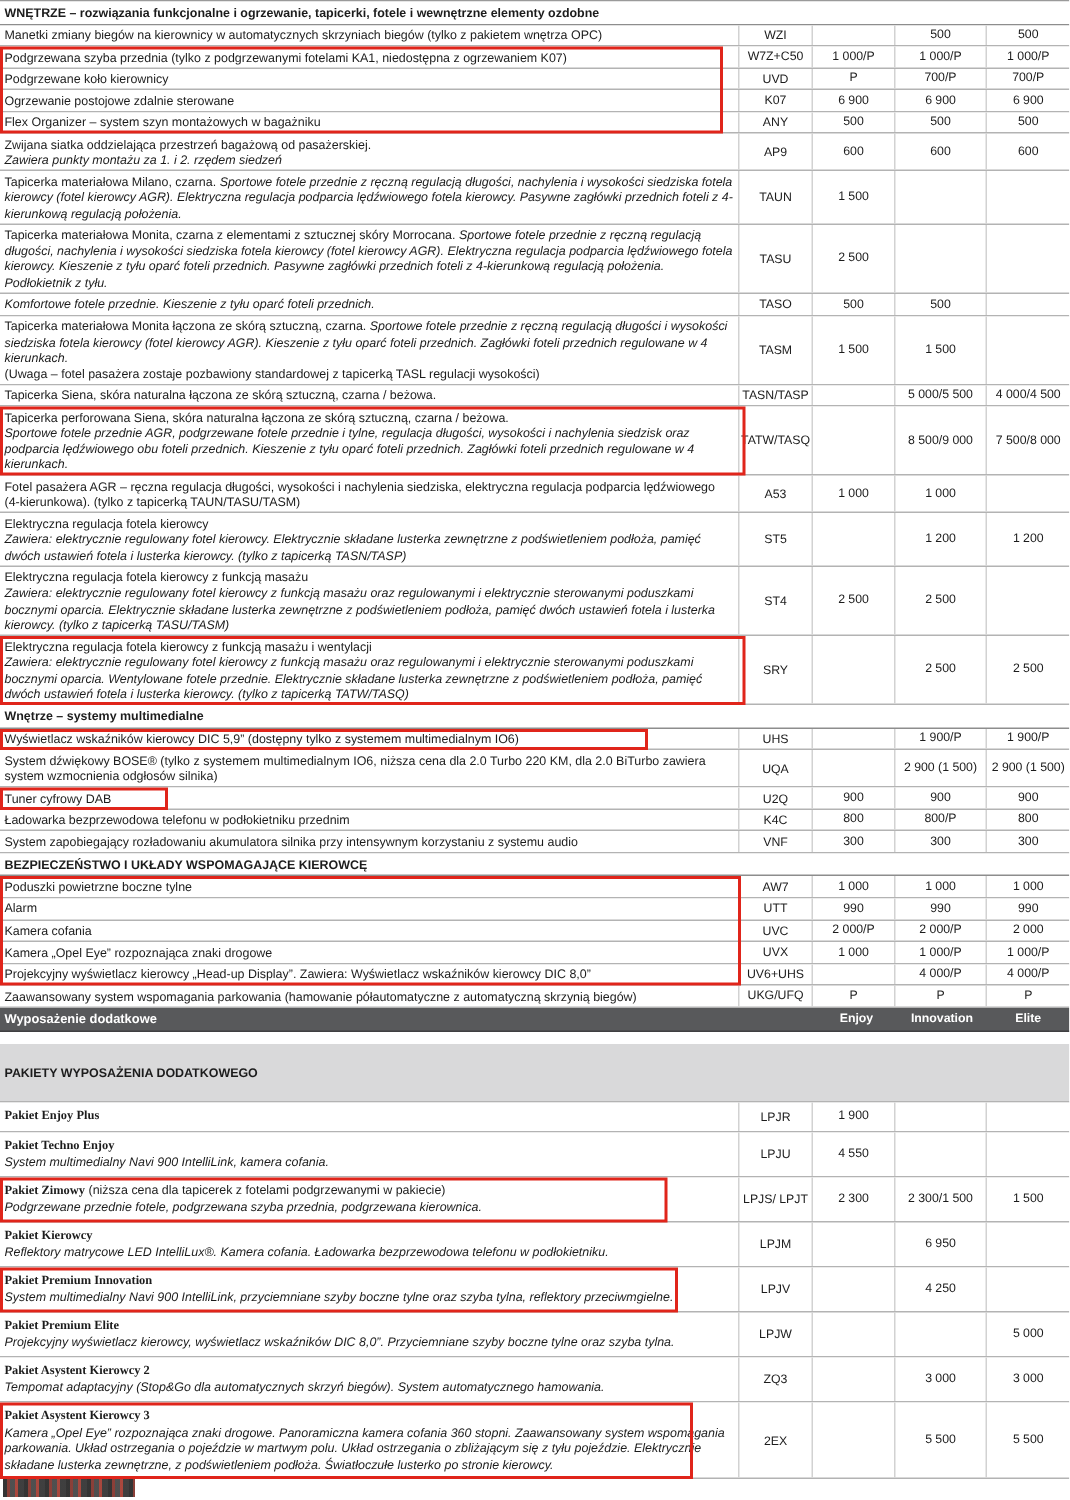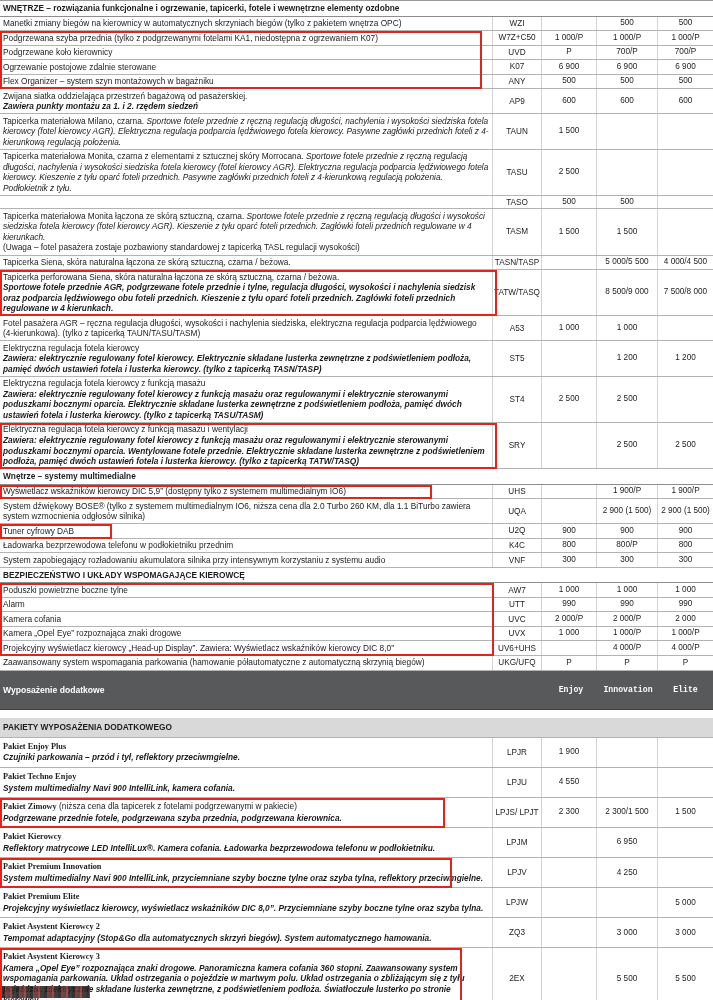--- a/index.html
+++ b/index.html
@@ -23,29 +23,29 @@
     flex:0 0 auto;
   }
   .cc{width:48px;white-space:normal;line-height:1.1;}
   .cp1{width:54px;}
   .cp2{width:60px;}
   .cp3{width:55px;}
   .tt{}
   .tt.b{font-weight:bold;font-family:Liberation Serif, serif;}
   .ts{}
   .dd{font-style:italic;}
-  .dd.blk{display:block;font-weight:bold;}
+  .dd.blk{display:block;}
   .nn{display:block;}
   .sec .cd{font-weight:bold;padding:2px 3px;}
   .sec{border-bottom:1px solid #8d8d8d;}
   .dark{background:var(--band-dark,#58595b);color:#fff;font-weight:bold;border-bottom:1px solid #3f3f41;font-size:8.6px;}
-  .dark .cd{padding:14px 3px;}
-  .dark .cc,.dark .cp{border-left:none;font-family:Liberation Mono, monospace;}
+  .dark .cd{padding:2px 3px;}
+  .dark .cc,.dark .cp{border-left:none;}
   .gray{background:var(--band-gray,#d9d9da);}
-  .gray .cd{font-weight:bold;padding:4px 3px;}
+  .gray .cd{font-weight:bold;padding:14px 3px;}
   .gaprow{height:8px;background:#fff;}
   .pk .cd{padding:3px 3px 4px 3px;}
   .hl{position:relative;}
   .hl::after{
     content:"";position:absolute;left:0;top:0;bottom:0;
     width:var(--hlw,200px);
     border:2px solid var(--annot,#e0251b);
     box-sizing:border-box;pointer-events:none;z-index:2;
   }
   .artifact{
@@ -114,21 +114,21 @@
         <div class="cp cp3"></div>
       </div>
       <div class="row">
         <div class="cd"><span class="tt">Tapicerka materiałowa Monita, czarna z elementami z sztucznej skóry Morrocana.</span> <span class="dd">Sportowe fotele przednie z ręczną regulacją długości, nachylenia i wysokości siedziska fotela kierowcy (fotel kierowcy AGR). Elektryczna regulacja podparcia lędźwiowego fotela kierowcy. Kieszenie z tyłu oparć foteli przednich. Pasywne zagłówki przednich foteli z 4-kierunkową regulacją położenia. Podłokietnik z tyłu.</span> </div>
         <div class="cc">TASU</div>
         <div class="cp cp1">2 500</div>
         <div class="cp cp2"></div>
         <div class="cp cp3"></div>
       </div>
       <div class="row">
-        <div class="cd">  </div>
+        <div class="cd"> <span class="dd blk">Komfortowe fotele przednie. Kieszenie z tyłu oparć foteli przednich.</span> </div>
         <div class="cc">TASO</div>
         <div class="cp cp1">500</div>
         <div class="cp cp2">500</div>
         <div class="cp cp3"></div>
       </div>
       <div class="row">
         <div class="cd"><span class="tt">Tapicerka materiałowa Monita łączona ze skórą sztuczną, czarna.</span> <span class="dd">Sportowe fotele przednie z ręczną regulacją długości i wysokości siedziska fotela kierowcy (fotel kierowcy AGR). Kieszenie z tyłu oparć foteli przednich. Zagłówki foteli przednich regulowane w 4 kierunkach.</span> <span class="nn">(Uwaga – fotel pasażera zostaje pozbawiony standardowej z tapicerką TASL regulacji wysokości)</span> </div>
         <div class="cc">TASM</div>
         <div class="cp cp1">1 500</div>
         <div class="cp cp2">1 500</div>
@@ -186,21 +186,21 @@
       <div class="hl" style="--hlw: 432px;">
         <div class="row">
           <div class="cd"><span class="tt">Wyświetlacz wskaźników kierowcy DIC 5,9” (dostępny tylko z systemem multimedialnym IO6)</span> </div>
           <div class="cc">UHS</div>
           <div class="cp cp1"></div>
           <div class="cp cp2">1 900/P</div>
           <div class="cp cp3">1 900/P</div>
         </div>
       </div>
       <div class="row">
-        <div class="cd"><span class="tt">System dźwiękowy BOSE® (tylko z systemem multimedialnym IO6, niższa cena dla 2.0 Turbo 260 KM, dla 1.1 BiTurbo zawiera system wzmocnienia odgłosów silnika)</span> </div>
+        <div class="cd"><span class="tt">System dźwiękowy BOSE® (tylko z systemem multimedialnym IO6, niższa cena dla 2.0 Turbo 220 KM, dla 2.0 BiTurbo zawiera system wzmocnienia odgłosów silnika)</span> </div>
         <div class="cc">UQA</div>
         <div class="cp cp1"></div>
         <div class="cp cp2">2 900 (1 500)</div>
         <div class="cp cp3">2 900 (1 500)</div>
       </div>
       <div class="hl" style="--hlw: 112px;">
         <div class="row">
           <div class="cd"><span class="tt">Tuner cyfrowy DAB</span> </div>
           <div class="cc">U2Q</div>
           <div class="cp cp1">900</div>
@@ -274,21 +274,21 @@
         <div class="cc"></div>
         <div class="cp cp1">Enjoy</div>
         <div class="cp cp2">Innovation</div>
         <div class="cp cp3">Elite</div>
       </div>
       <div class="gaprow"></div>
       <div class="row gray">
         <div class="cd">PAKIETY WYPOSAŻENIA  DODATKOWEGO</div>
       </div>
       <div class="row pk">
-        <div class="cd"><span class="tt b">Pakiet Enjoy Plus</span> <span class="dd blk">Czujniki parkowania – przód i tył, reflektory przeciwmgielne.</span> </div>
+        <div class="cd"><span class="tt b">Pakiet Enjoy Plus</span>  </div>
         <div class="cc">LPJR</div>
         <div class="cp cp1">1 900</div>
         <div class="cp cp2"></div>
         <div class="cp cp3"></div>
       </div>
       <div class="row pk">
         <div class="cd"><span class="tt b">Pakiet Techno Enjoy</span> <span class="dd blk">System multimedialny Navi 900 IntelliLink, kamera cofania.</span> </div>
         <div class="cc">LPJU</div>
         <div class="cp cp1">4 550</div>
         <div class="cp cp2"></div>

